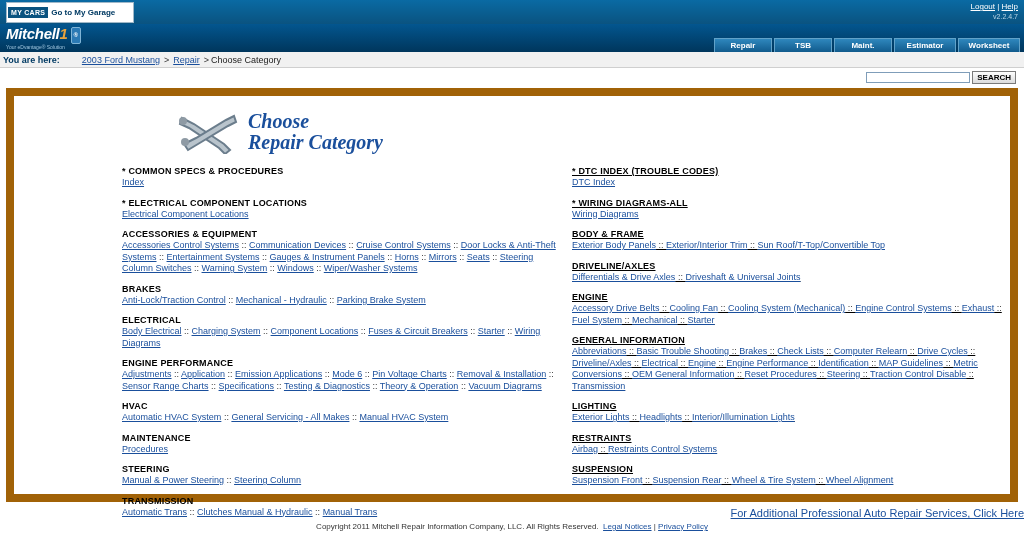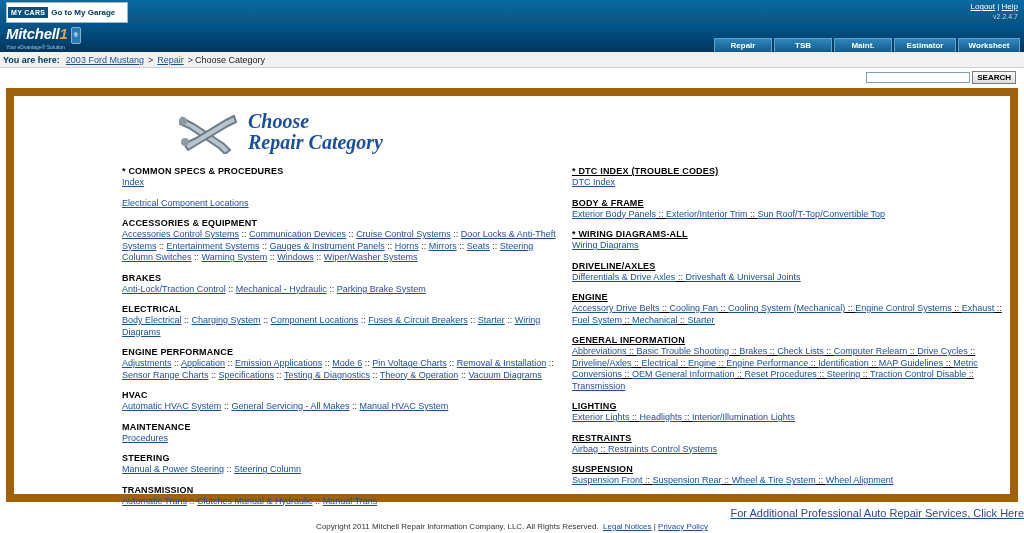--- a/index.html
+++ b/index.html
@@ -21,21 +21,21 @@
   }
   .mycars{
     display:flex;align-items:center;
     background:#ffffff;border:1px solid #9fb8c9;
     height:19px;font-size:8px;line-height:9px;
   }
   .mycars .badge{
     background:#0a5380;color:#fff;font-weight:bold;font-size:7px;
     padding:1px 3px;margin:1px 3px 1px 1px;letter-spacing:.3px;
   }
-  .mycars .gotxt{color:#003a63;padding-right:12px;font-weight:bold;}
+  .mycars .gotxt{color:#003a63;padding-right:18px;font-weight:bold;}
   .toplinks{color:#fff;font-size:8px;text-align:right;line-height:10px;}
   .toplinks a{color:#ffffff;text-decoration:underline;}
   .ver{color:#bcd6e6;font-size:7px;}
 
   
   .brandbar{
     height:28px;background:#00406e;
     background:linear-gradient(#03568f,#00365c);
     display:flex;align-items:flex-end;justify-content:space-between;
     padding:0 4px 0 6px;box-sizing:border-box;position:relative;
@@ -59,21 +59,21 @@
     border:1px solid #61a2c9;border-bottom:none;margin-left:2px;
     box-sizing:border-box;cursor:pointer;
   }
   .tab.wide{width:62px;}
 
   
   .crumbbar{
     height:15px;background:#f1f1f1;border-bottom:1px solid #cfcfcf;
     display:flex;align-items:center;font-size:9px;padding-left:3px;
   }
-  .crumbbar .lead{color:#003a63;font-weight:bold;margin-right:4px;}
+  .crumbbar .lead{color:#003a63;font-weight:bold;margin-right:20px;}
   .crumbbar a{margin:0 2px;}
   .crumbbar .sep{margin:0 2px;color:#333;}
   .crumbbar .cur{color:#222;text-align:right;}
 
   
   .searchrow{
     height:18px;background:#ffffff;display:flex;justify-content:flex-end;
     align-items:center;padding-right:8px;padding-left:36px;
   }
   .searchrow input[type=text]{
@@ -192,20 +192,21 @@
       </div>
     </div>
 
     <div class="cols">
       <div class="col left">
           <div class="grp">
             <h4>* COMMON SPECS &amp; PROCEDURES</h4>
             <div class="links"><a>Index</a></div>
           </div>
           <div class="grp">
+            <h4>* ELECTRICAL COMPONENT LOCATIONS</h4>
             <div class="links"><a>Electrical Component Locations</a></div>
           </div>
           <div class="grp">
             <h4>ACCESSORIES &amp; EQUIPMENT</h4>
             <div class="links"><a>Accessories Control Systems</a><span class="sep2"> :: </span><a>Communication Devices</a><span class="sep2"> :: </span><a>Cruise Control Systems</a><span class="sep2"> :: </span><a>Door Locks &amp; Anti-Theft Systems</a><span class="sep2"> :: </span><a>Entertainment Systems</a><span class="sep2"> :: </span><a>Gauges &amp; Instrument Panels</a><span class="sep2"> :: </span><a>Horns</a><span class="sep2"> :: </span><a>Mirrors</a><span class="sep2"> :: </span><a>Seats</a><span class="sep2"> :: </span><a>Steering Column Switches</a><span class="sep2"> :: </span><a>Warning System</a><span class="sep2"> :: </span><a>Windows</a><span class="sep2"> :: </span><a>Wiper/Washer Systems</a></div>
           </div>
           <div class="grp">
             <h4>BRAKES</h4>
             <div class="links"><a>Anti-Lock/Traction Control</a><span class="sep2"> :: </span><a>Mechanical - Hydraulic</a><span class="sep2"> :: </span><a>Parking Brake System</a></div>
           </div>
@@ -233,26 +234,26 @@
             <h4>TRANSMISSION</h4>
             <div class="links"><a>Automatic Trans</a><span class="sep2"> :: </span><a>Clutches Manual &amp; Hydraulic</a><span class="sep2"> :: </span><a>Manual Trans</a></div>
           </div>
         </div>
       <div class="col right">
           <div class="grp">
             <h4>* DTC INDEX (TROUBLE CODES)</h4>
             <div class="links"><a>DTC Index</a></div>
           </div>
           <div class="grp">
+            <h4>* WIRING DIAGRAMS-ALL</h4>
+            <div class="links"><a>Wiring Diagrams</a></div>
+          </div>
+          <div class="grp">
             <h4>BODY &amp; FRAME</h4>
             <div class="links"><a>Exterior Body Panels</a><span class="sep2"> :: </span><a>Exterior/Interior Trim</a><span class="sep2"> :: </span><a>Sun Roof/T-Top/Convertible Top</a></div>
-          </div>
-          <div class="grp">
-            <h4>* WIRING DIAGRAMS-ALL</h4>
-            <div class="links"><a>Wiring Diagrams</a></div>
           </div>
           <div class="grp">
             <h4>DRIVELINE/AXLES</h4>
             <div class="links"><a>Differentials &amp; Drive Axles</a><span class="sep2"> :: </span><a>Driveshaft &amp; Universal Joints</a></div>
           </div>
           <div class="grp">
             <h4>ENGINE</h4>
             <div class="links"><a>Accessory Drive Belts</a><span class="sep2"> :: </span><a>Cooling Fan</a><span class="sep2"> :: </span><a>Cooling System (Mechanical)</a><span class="sep2"> :: </span><a>Engine Control Systems</a><span class="sep2"> :: </span><a>Exhaust</a><span class="sep2"> :: </span><a>Fuel System</a><span class="sep2"> :: </span><a>Mechanical</a><span class="sep2"> :: </span><a>Starter</a></div>
           </div>
           <div class="grp">

